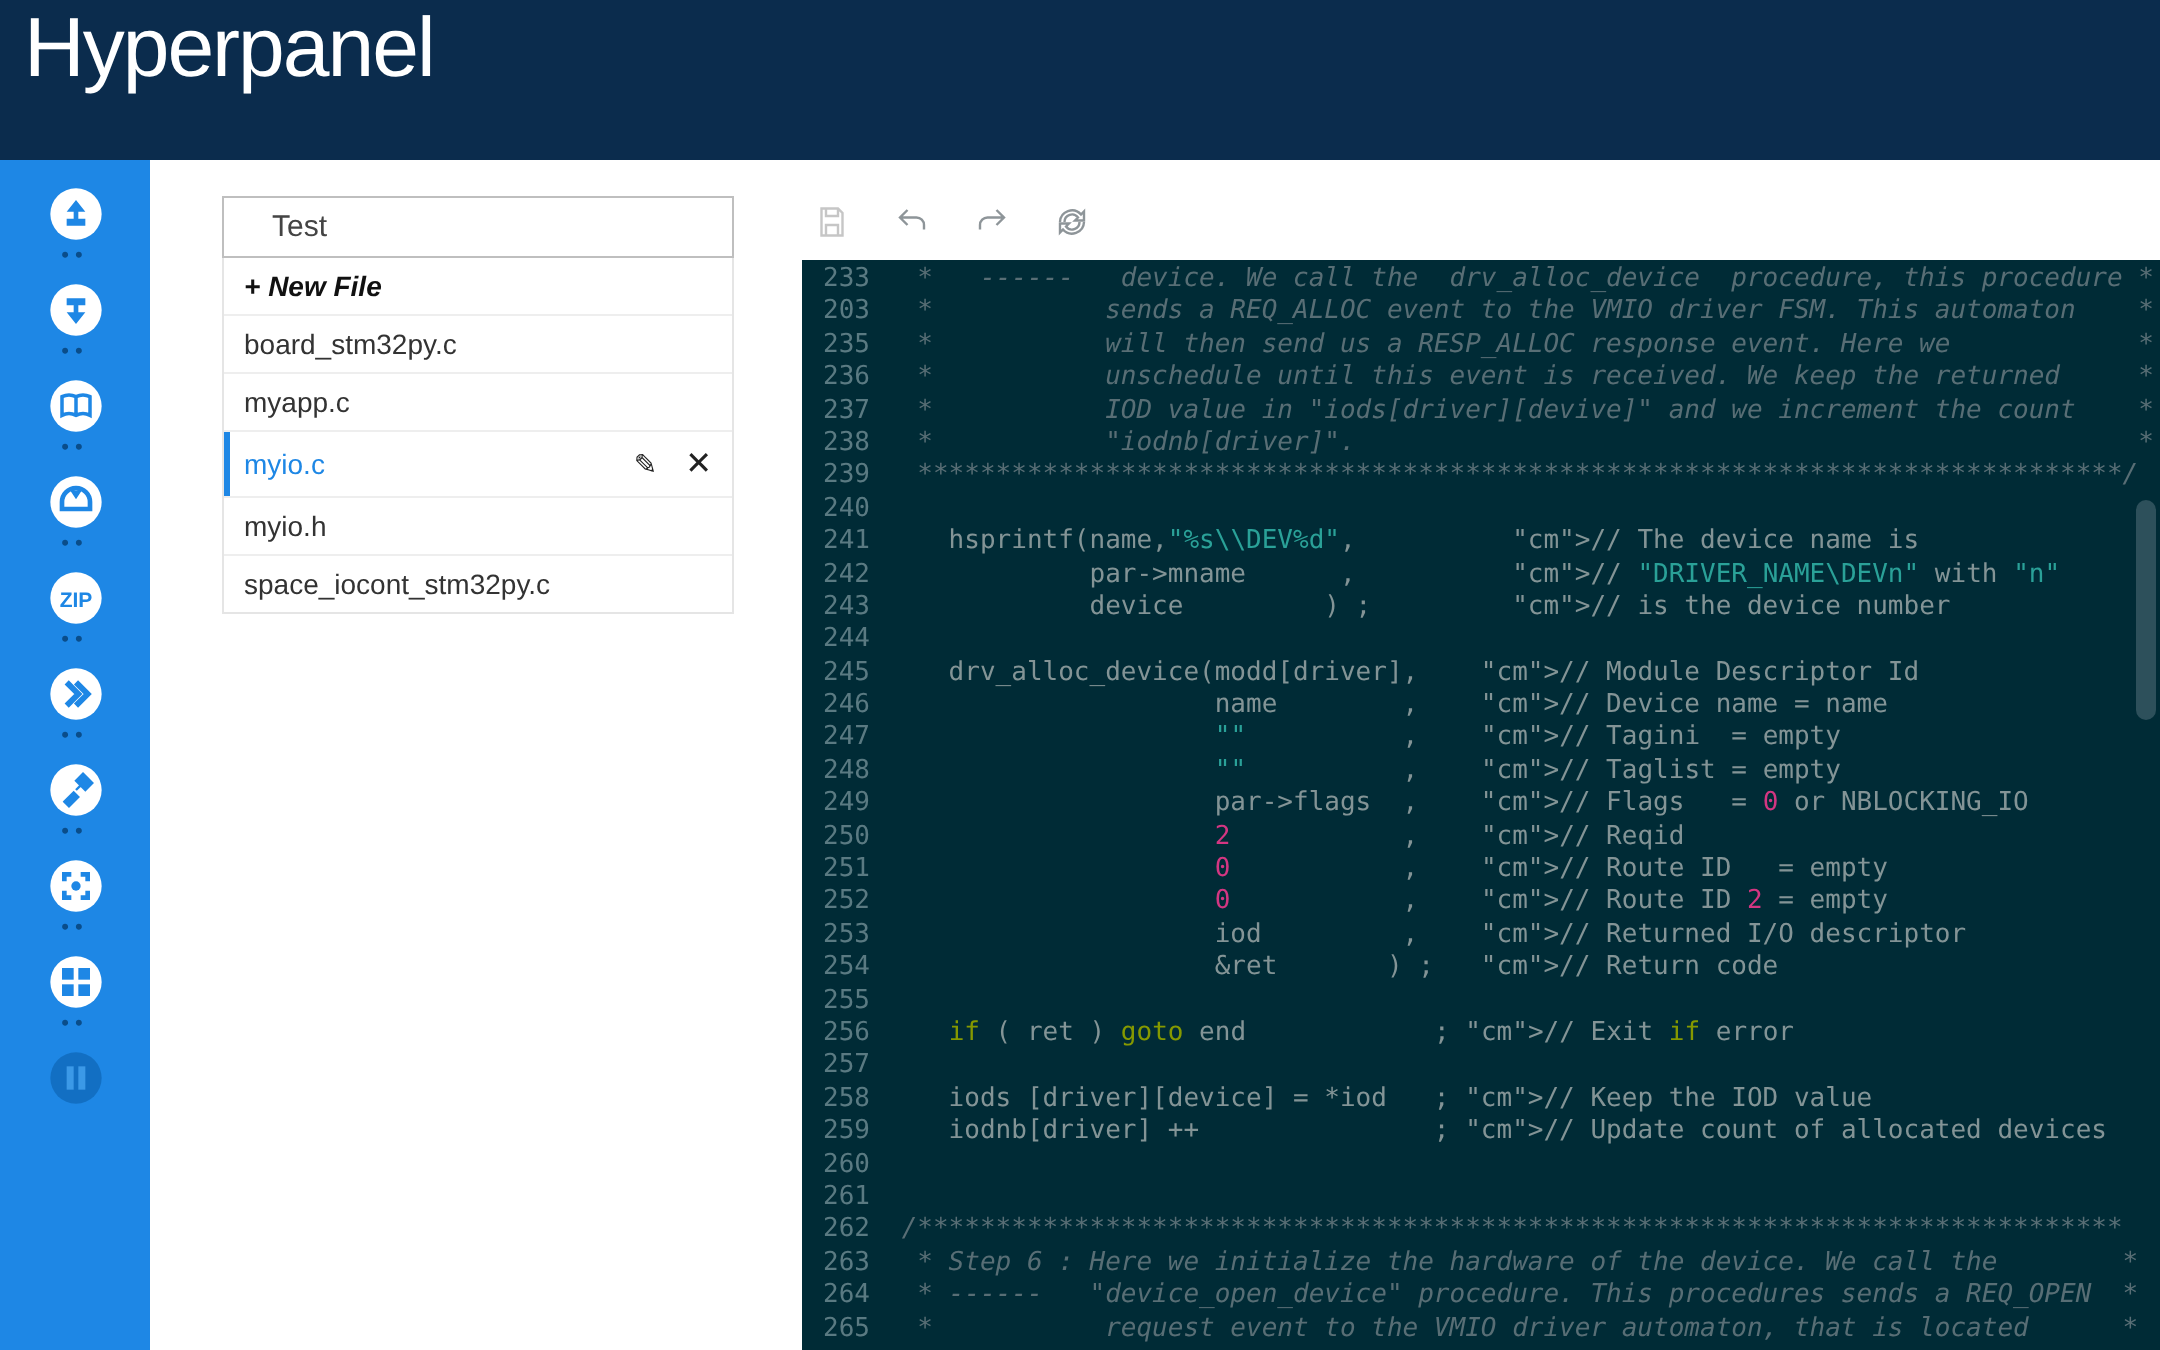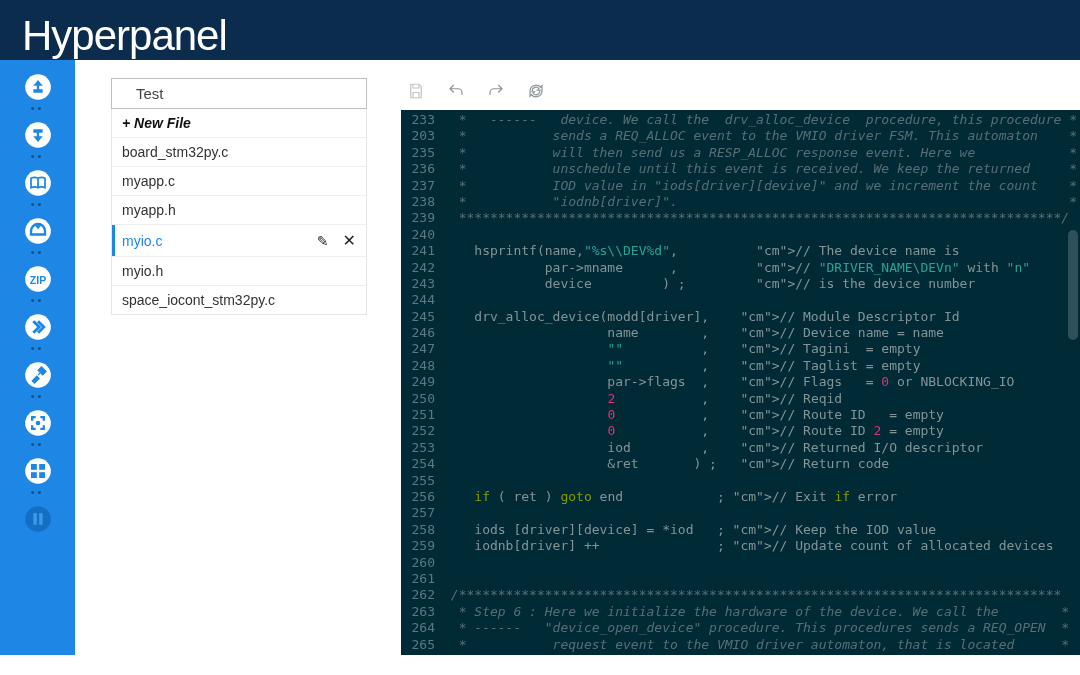--- a/index.html
+++ b/index.html
@@ -1,18 +1,18 @@
 <!DOCTYPE html>
 <html><head>
 <meta charset="utf-8">
 <style>
 * { margin: 0; padding: 0; box-sizing: border-box; }
 body { font-family: -apple-system, BlinkMacSystemFont, "Segoe UI", Arial, sans-serif; background: #fff; width: 1080px; height: 675px; overflow: hidden; }
 
-.header { background: #0b2c4d; height: 60px; display: flex; align-items: flex-end; padding-left: 22px; }
+.header { background: #0b2c4d; height: 80px; display: flex; align-items: flex-start; padding-left: 12px; }
 .logo { color: #fff; font-size: 42px; font-weight: 300; letter-spacing: -1px; }
 
 .main { display: flex; height: 595px; }
 .sidebar { width: 75px; background: #1e87e5; display: flex; flex-direction: column; align-items: center; padding-top: 12px; gap: 0; }
 .side-icon { width: 30px; height: 30px; display: flex; align-items: center; justify-content: center; cursor: pointer; color: #1e87e5; }
 .side-icon svg { width: 28px; height: 28px; }
 .side-dots { color: #0a4d8a; font-size: 11px; letter-spacing: 3px; height: 14px; line-height: 8px; margin-top: 2px; margin-bottom: 2px; }
 .side-icon.dim { opacity: 0.55; }
 
 .content { flex: 1; display: flex; padding: 18px 0 0 36px; gap: 18px; }
@@ -134,23 +134,20 @@
   <div class="content">
     <div class="file-panel">
       <div class="file-title">Test</div>
       <div class="file-list">
         <div class="file-item new">+ New File</div>
         <div class="file-item">
             <span>board_stm32py.c</span>
           </div>
         <div class="file-item">
             <span>myapp.c</span>
-          </div>
-        <div class="file-item">
-            <span>myapp.h</span>
           </div>
         <div class="file-item active">
           <span>myio.c</span>
           <span class="file-actions">
             <span>✎</span>
             <span class="x">✕</span>
           </span>
         </div>
         <div class="file-item">
             <span>myio.h</span>

